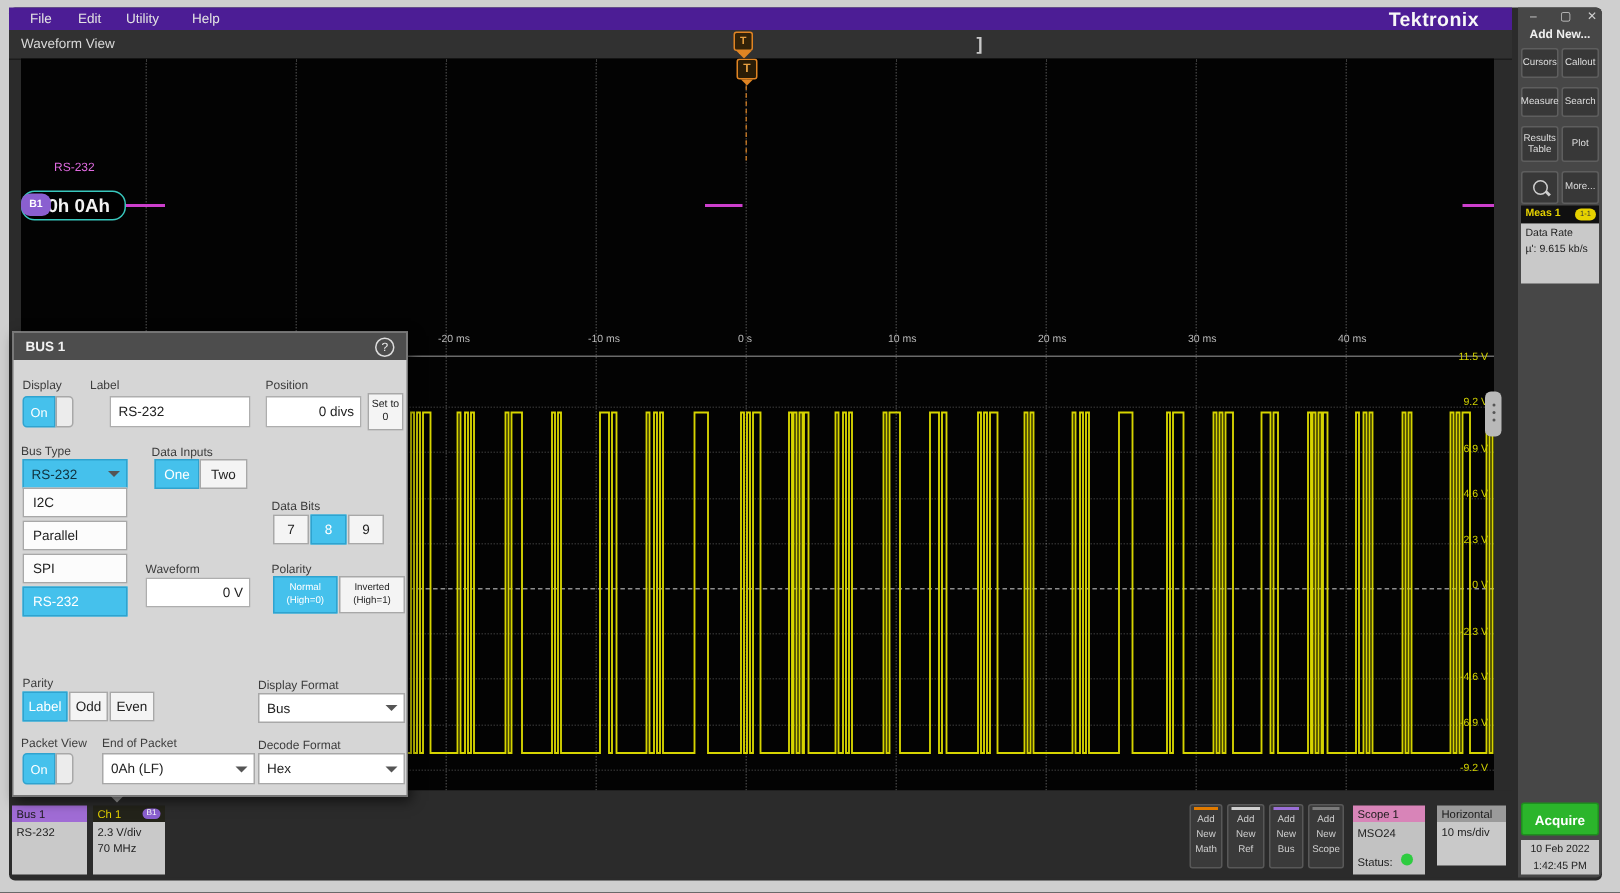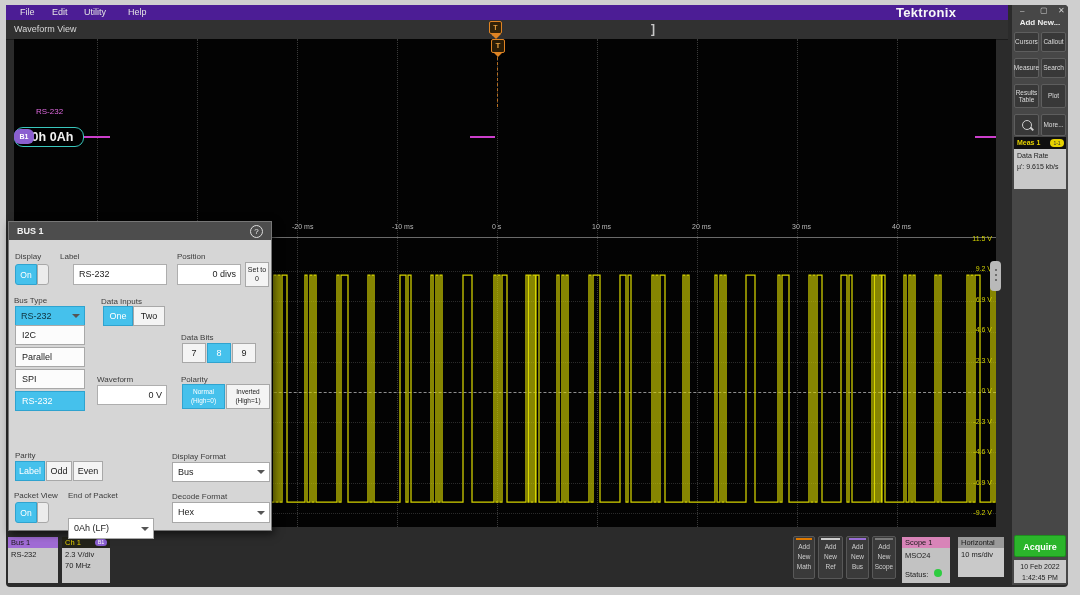--- a/index.html
+++ b/index.html
@@ -1,21 +1,21 @@
 <!DOCTYPE html>
 <html><head>
 <meta charset="utf-8">
 <style>
   html,body{margin:0;padding:0;}
   body{width:1080px;height:595px;background:#cfcfcf;font-family:"Liberation Sans",sans-serif;overflow:hidden;position:relative;}
   .app{position:absolute;left:6px;top:5px;width:1062px;height:582px;background:#2b2b2b;border-radius:4px;}
   
   .menubar{position:absolute;left:0;top:0;width:1002px;height:15px;background:#4c1d95;}
   .mi{position:absolute;top:2px;font-size:9px;color:#e4e4e4;cursor:default;}
-  .logo{position:absolute;left:890px;top:0px;width:90px;font-size:13px;font-weight:bold;color:#f7f7f7;letter-spacing:.3px;}
+  .logo{position:absolute;left:890px;top:0px;width:90px;text-align:right;font-size:13px;font-weight:bold;color:#f7f7f7;letter-spacing:.3px;}
   .tabbar{position:absolute;left:0;top:15px;width:1002px;height:19px;background:#313131;border-bottom:1px solid #1c1c1c;}
   .tabtitle{position:absolute;left:8px;top:4px;font-size:9px;color:#d8d8d8;}
   .bracket{position:absolute;top:2px;font-size:12px;color:#c8c8c8;font-weight:bold;}
   .topmarker{position:absolute;left:483px;top:1px;width:11px;height:11px;background:#332208;border:1.5px solid #e08423;border-radius:2px;color:#e8a040;font-size:7px;font-weight:bold;text-align:center;line-height:11px;}
   .topmarker-tri{position:absolute;left:485px;top:14px;width:0;height:0;border-left:5px solid transparent;border-right:5px solid transparent;border-top:5px solid #e08423;}
   
   .wave{position:absolute;left:8px;top:34px;width:982px;height:488px;background:#030303;overflow:hidden;}
   .gridv{position:absolute;top:0;height:488px;width:0;border-left:1px dotted rgba(255,255,255,.22);}
   .gridh{position:absolute;left:0;width:982px;height:0;border-top:1px dotted rgba(255,255,255,.16);}
   .gridh.zero{border-top:1px dashed rgba(255,255,255,.55);}
@@ -222,21 +222,21 @@
       <span class="caret"></span>
     </div>
 
     <div class="dl" style="left:5px;top:269px">Packet View</div>
     <div class="toggle" style="left:6px;top:280px">
       <div class="on">On</div>
       <div class="knob"></div>
     </div>
 
     <div class="dl" style="left:59px;top:269px">End of Packet</div>
-    <div class="drop" style="left:59px;top:296px;width:86px;height:21px;line-height:19px">
+    <div class="drop" style="left:59px;top:280px;width:102px;height:21px;line-height:19px">
       <span>0Ah (LF)</span>
       <span class="caret"></span>
     </div>
 
     <div class="dl" style="left:163px;top:270px">Decode Format</div>
     <div class="drop" style="left:163px;top:280px;width:98px;height:21px;line-height:19px">
       <span>Hex</span>
       <span class="caret"></span>
     </div>
   </div>

